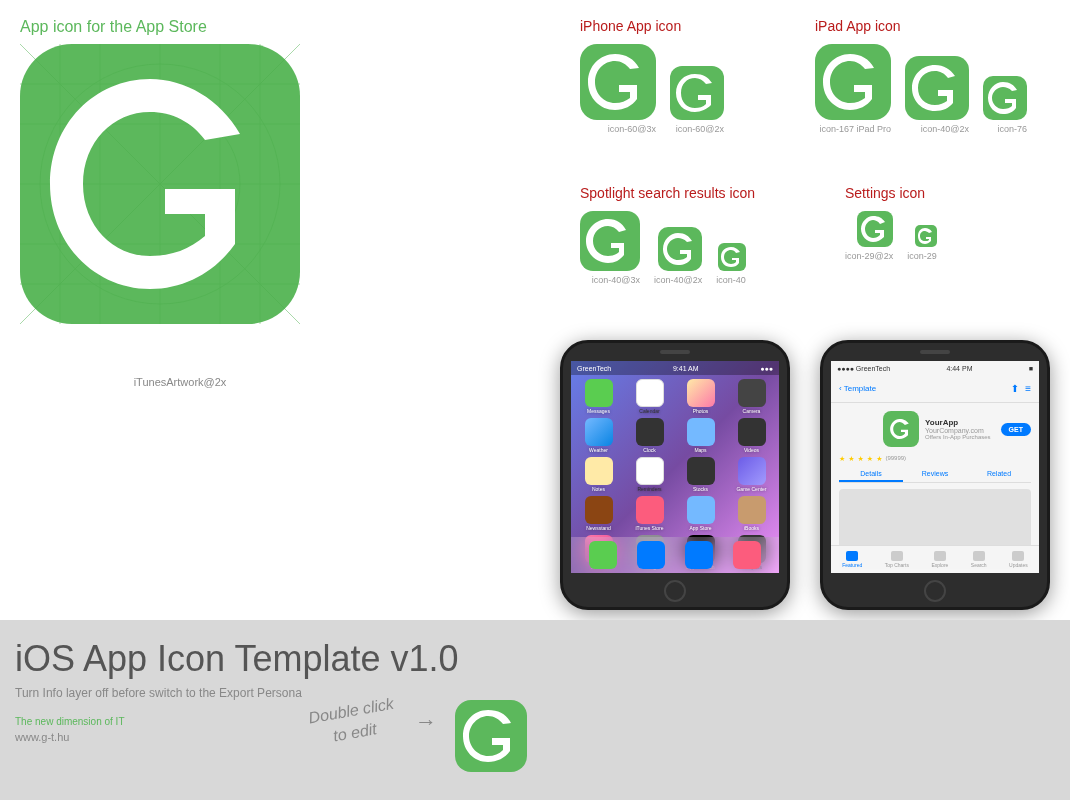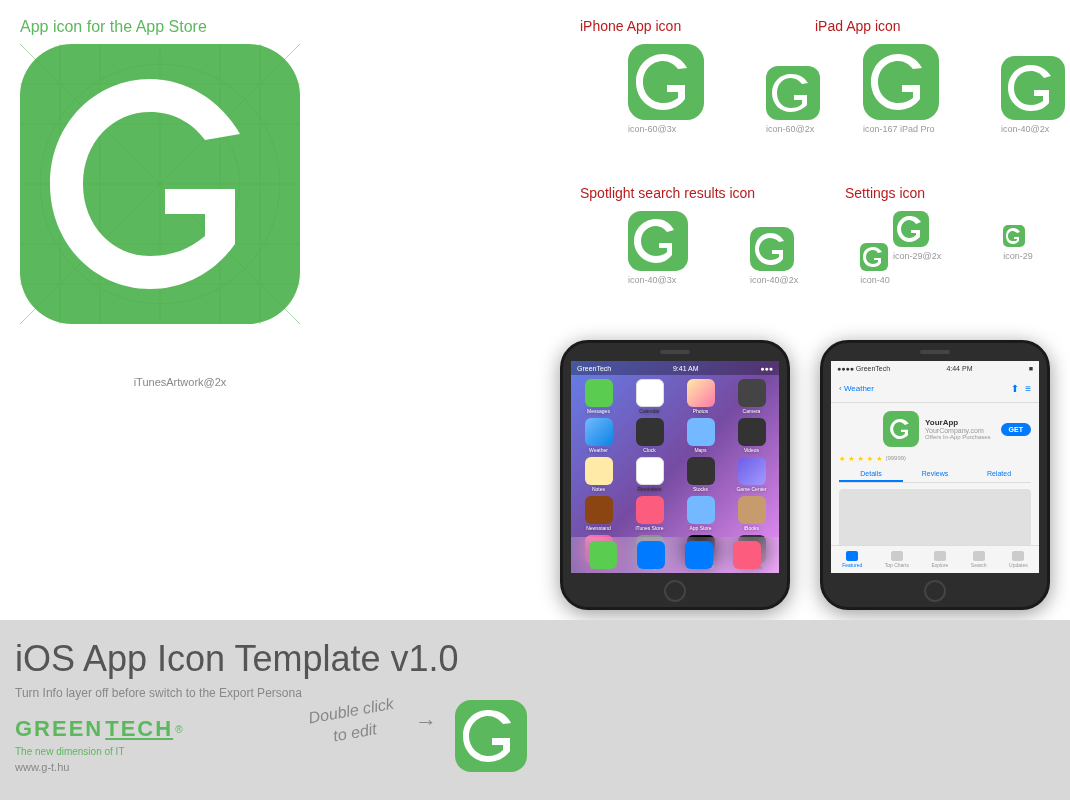--- a/index.html
+++ b/index.html
@@ -81,23 +81,22 @@
 
     .icons-row {
       display: flex;
       align-items: flex-end;
       gap: 14px;
     }
 
     .icon-item {
       display: flex;
       flex-direction: column;
-      align-items: flex-start;
+      align-items: flex-end;
       gap: 4px;
-      margin-left: 48px;
     }
 
     .icon-label {
       font-size: 9px;
       color: #999;
       text-align: center;
     }
 
     
     .g-icon {
@@ -706,21 +705,21 @@
         <div class="phone-speaker"></div>
       </div>
       <div class="phone-screen">
         <div class="appstore-screen">
           <div class="ios-status-bar" style="background:#f5f5f5;color:#333;">
             <span>●●●● GreenTech</span>
             <span>4:44 PM</span>
             <span>■</span>
           </div>
           <div class="appstore-nav">
-            <span style="color:#007aff;font-size:8px;">‹ Weather</span>
+            <span style="color:#007aff;font-size:8px;">‹ Template</span>
             <span style="flex:1;"></span>
             <span style="color:#007aff;font-size:10px;margin-right:6px;">⬆</span>
             <span style="color:#007aff;font-size:10px;">≡</span>
           </div>
           <div class="appstore-content">
             <div class="appstore-app-row">
               <div class="appstore-icon">
                 <svg viewBox="0 0 36 36" width="28" height="28">
                     <path d="M28 11 C25 7 22 5 16 5 C10 5 4 11 4 18 C4 25 10 31 16 31 C20 31 24 29 27 26 L27 19 L18 19 L18 22 L23 22 L23 24 C21 26 19 27 16 27 C12 27 8 23 8 18 C8 13 12 9 16 9 C18 9 21 10 23 13 Z" fill="white"></path>
                   </svg>
@@ -774,25 +773,20 @@
       <div class="phone-home"></div>
     </div>
   </div>
 
 </div>
 
 <div class="bottom-section">
   <div class="template-title">iOS App Icon Template v1.0</div>
   <div class="template-subtitle">Turn Info layer off before switch to the Export Persona</div>
 
-  <div class="brand-logo">
-    <span class="brand-green">GREEN</span>
-    <span class="brand-green" style="text-decoration:underline;">TECH</span>
-    <span style="font-size:10px;color:#5cb85c;vertical-align:super;">®</span>
-  </div>
   <div class="brand-tagline">The new dimension of IT</div>
   <div class="brand-website" style="margin-top:4px;">www.g-t.hu</div>
 
   <div style="position:absolute;bottom:55px;left:310px;transform:rotate(-10deg);text-align:center;">
     <span style="font-size:16px;color:#888;font-style:italic;line-height:1.4;">Double click<br>to edit</span>
   </div>
 
   <div style="position:absolute;bottom:68px;left:415px;font-size:22px;color:#888;">→</div>
 
   <div style="position:absolute;bottom:28px;left:455px;">

